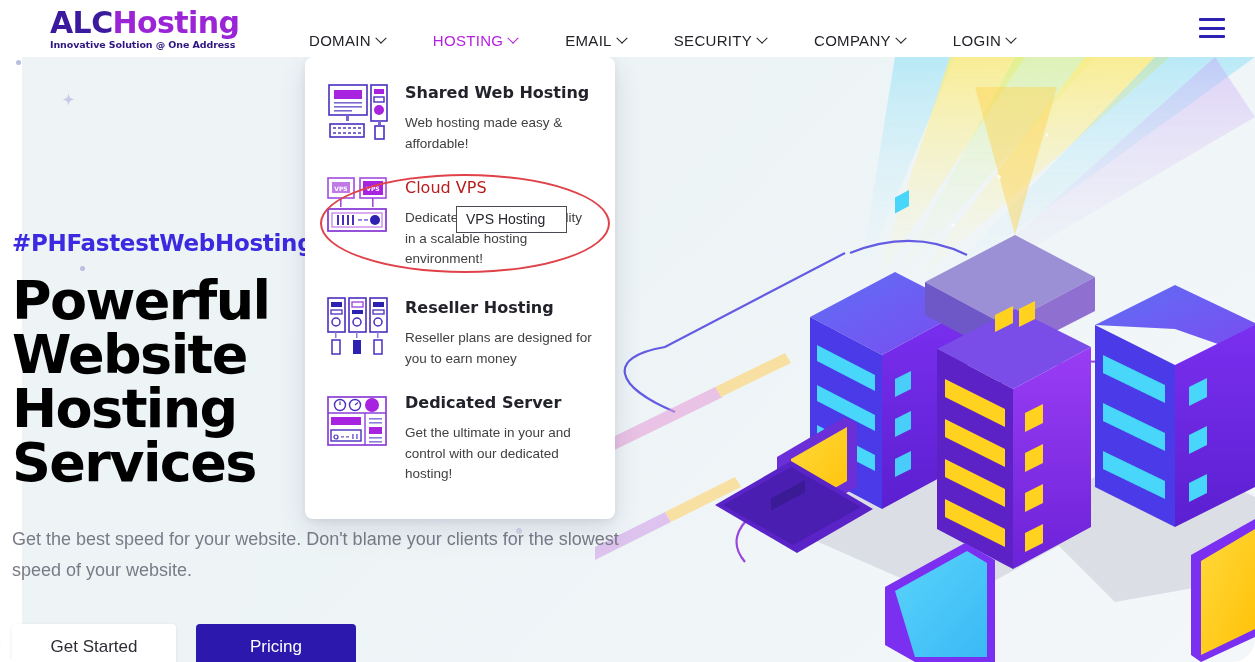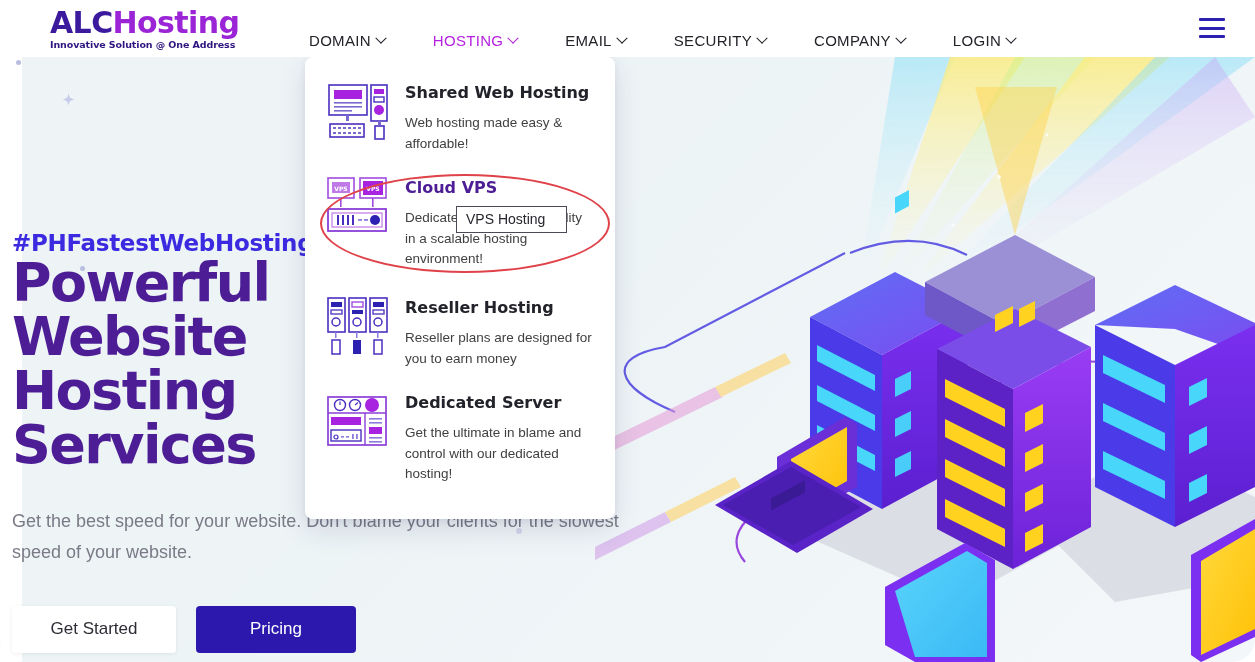--- a/index.html
+++ b/index.html
@@ -82,33 +82,34 @@
     box-shadow: 0 10px 28px rgba(40,40,90,0.14), 0 2px 6px rgba(40,40,90,0.07);
     padding: 24px 22px 20px 22px;
   }
   .dd-item { display:flex; gap: 16px; margin-bottom: 22px; cursor:pointer; }
   .dd-icon { flex: 0 0 62px; height: 62px; position:relative; }
   .dd-text { flex: 1 1 auto; padding-top: 2px; }
   .dd-title {
     font-size: 16px; font-weight: 700; color: #22222a; line-height: 1.2;
     margin-bottom: 11px; font-family: "DejaVu Sans", sans-serif;
   }
-  .dd-item.highlight .dd-title { color: #4c1d95; font-weight: 700; }
+  .dd-item.highlight .dd-title { color: #b91c1c; font-weight: 400; }
   .dd-desc {
     font-size: 13.5px; color: #404040; line-height: 1.52; max-width: 200px;
   }
 
   
   .hero-text { position:absolute; left: 12px; top: 230px; z-index: 5; width: 700px; }
   .hashtag {
     font-size: 23px; font-weight: 700; color: #3b2ae0; letter-spacing: -0.3px;
     font-family: "DejaVu Sans", sans-serif; white-space: nowrap;
   }
   .hero-h1 {
-    font-size: 54px; line-height: 1.0; font-weight: 700; color: #4c1d95;
+    margin-top: 18px;
+    font-size: 54px; line-height: 1.0; font-weight: 700; color: #000000;
     letter-spacing: -1.6px; font-family: "DejaVu Sans", sans-serif;
     max-width: 470px;
   }
   .hero-p {
     margin-top: 34px; font-size: 18px; line-height: 1.72; color: #7a7a87;
     max-width: 640px;
   }
   .hero-btns { margin-top: 38px; display:flex; gap: 20px; }
   .btn {
     display:flex; align-items:center; justify-content:center;
@@ -496,21 +497,21 @@
           </g>
           <rect x="42" y="36" width="13" height="7" fill="#a723e0"></rect>
           <g fill="#8b7ddd">
             <rect x="42" y="46" width="13" height="1.6"></rect>
               <rect x="42" y="50" width="13" height="1.6"></rect>
           </g>
         </svg>
       </div>
       <div class="dd-text">
         <div class="dd-title">Dedicated Server</div>
-        <div class="dd-desc">Get the ultimate in blame and control with our dedicated hosting!</div>
+        <div class="dd-desc">Get the ultimate in your and control with our dedicated hosting!</div>
       </div>
     </div>
   </div>
 
   <div class="annot-ellipse"></div>
   <div class="annot-tooltip">VPS Hosting</div>
 
 </div>
 
 </body></html>

